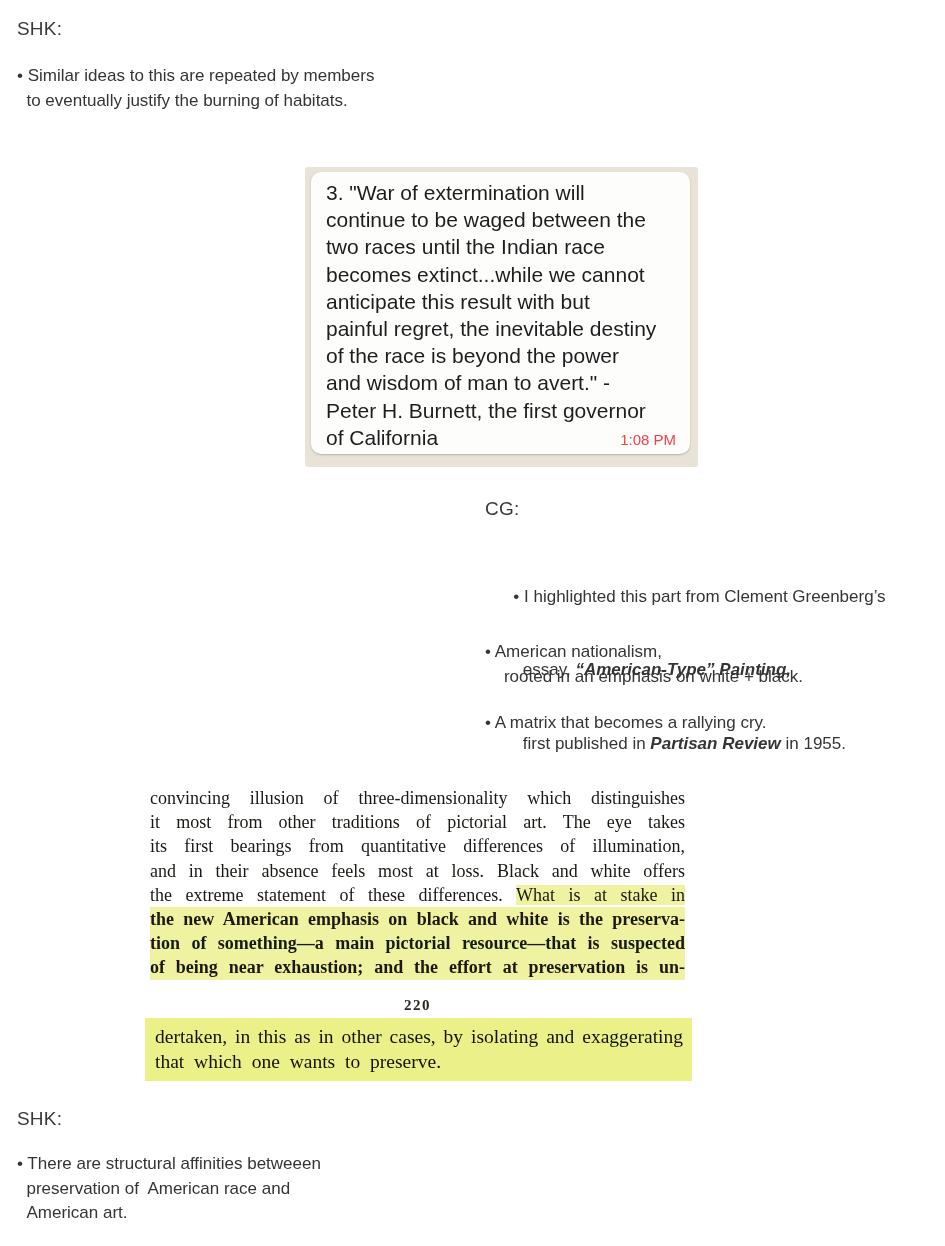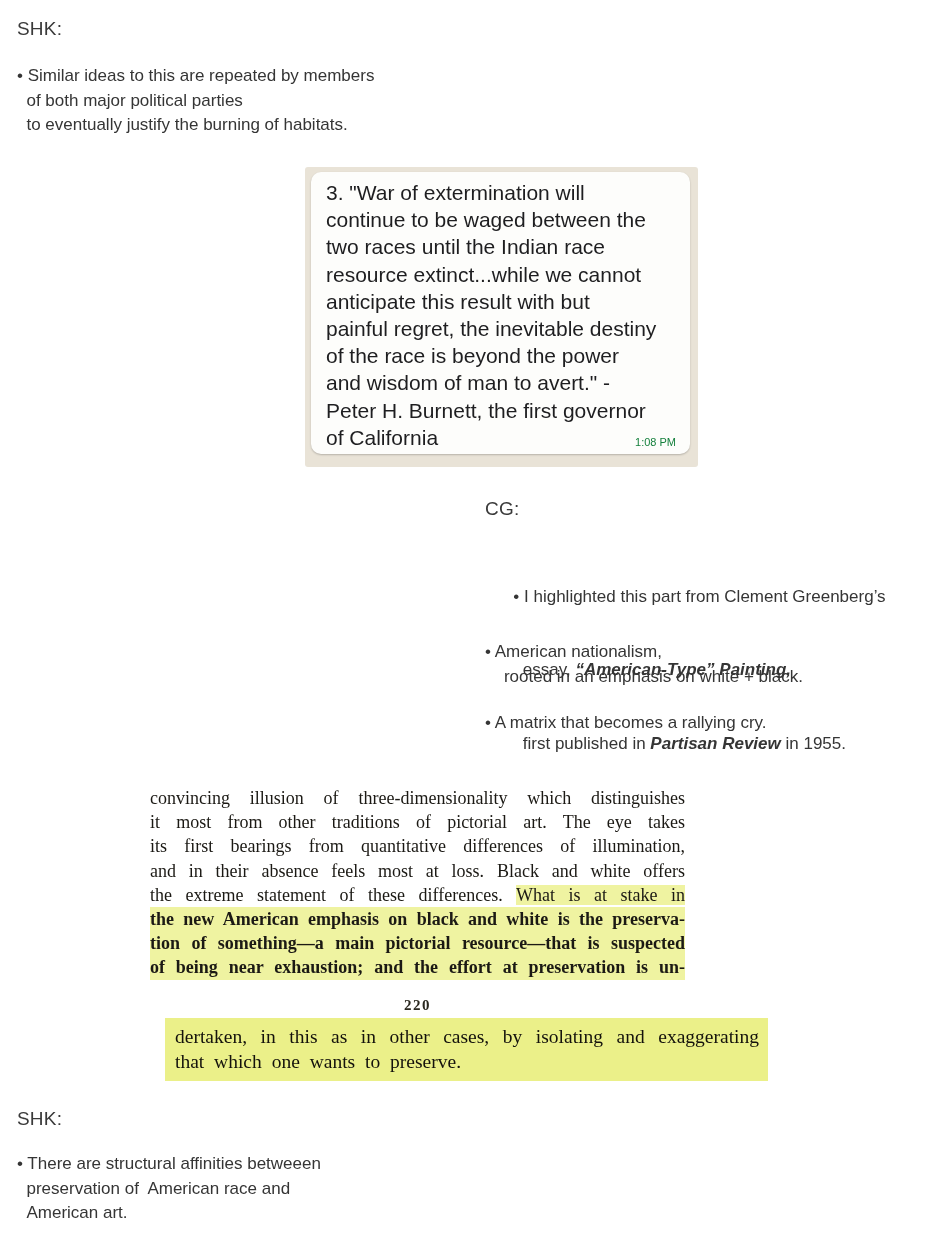--- a/index.html
+++ b/index.html
@@ -25,21 +25,21 @@
   }
   .bubble {
     position:absolute; left:6px; top:5px; width:379px; height:282px;
     background:#fdfdfb; border-radius:10px;
     box-shadow:0 1px 2px rgba(0,0,0,0.22);
     box-sizing:border-box; padding:7px 15px;
   }
   .bubble .msg { font-size:21px; line-height:27.2px; color:#1e1e20; }
   .bubble .stamp {
     position:absolute; right:14px; bottom:6px;
-    font-size:11px; color:#15803d;
+    font-size:15px; color:#ef4444;
   }
 
   
   .cg-bullets { font-size:17px; line-height:24.5px; color:#353535; }
   .cg-bullets .tline { white-space:pre-wrap; }
   .it { font-style:italic;font-weight:bold; }
 
   
   .scan { font-family:"Liberation Serif", serif; color:#1b1914; }
   .scan1 { left:150px; top:786px; width:535px; }
@@ -48,49 +48,48 @@
     text-align:justify; text-align-last:justify; text-justify:inter-word;
   }
   .scan1 .sline.hl { background:#eff3a1;font-weight:bold; }
   .seg-hl { background:#eff3a1; }
   .pageno {
     margin-top:17px; text-align:center; text-align-last:center;
     font-size:15px; font-weight:bold; letter-spacing:1.5px; color:#2b2920;
     font-family:"Liberation Serif", serif;
   }
   .scan2 {
-    left:145px; top:1018px; width:603px; box-sizing:border-box;
-    background:#ebf089; padding:6px 9px 7px 10px;margin-left:20px;
+    left:145px; top:1018px; width:547px; box-sizing:border-box;
+    background:#ebf089; padding:6px 9px 7px 10px;
   }
   .scan2 .sline {
     font-size:19.5px; line-height:25px; color:#14120c;
     text-align:justify; text-align-last:justify; text-justify:inter-word;
   }
   .scan2 .sline.end { text-align-last:left; word-spacing:5px; }
 </style>
 </head>
 <body>
 
 <div id="canvas">
 
   <div class="abs speaker" style="left:17px; top:18px;">SHK:</div>
 
   <div class="abs bullets" style="left:17px; top:64px; width:430px;">
       <div class="tline">• Similar ideas to this are repeated by members</div>
-      <div class="tline">  of both major political parties</div>
       <div class="tline">  to eventually justify the burning of habitats.</div>
     </div>
 
   <div class="abs chat">
     <div class="bubble">
       <div class="msg">
           <div class="tline">3. "War of extermination will</div>
           <div class="tline">continue to be waged between the</div>
           <div class="tline">two races until the Indian race</div>
-          <div class="tline">resource extinct...while we cannot</div>
+          <div class="tline">becomes extinct...while we cannot</div>
           <div class="tline">anticipate this result with but</div>
           <div class="tline">painful regret, the inevitable destiny</div>
           <div class="tline">of the race is beyond the power</div>
           <div class="tline">and wisdom of man to avert." -</div>
           <div class="tline">Peter H. Burnett, the first governor</div>
           <div class="tline">of California</div>
         </div>
       <div class="stamp">1:08 PM</div>
     </div>
   </div>

